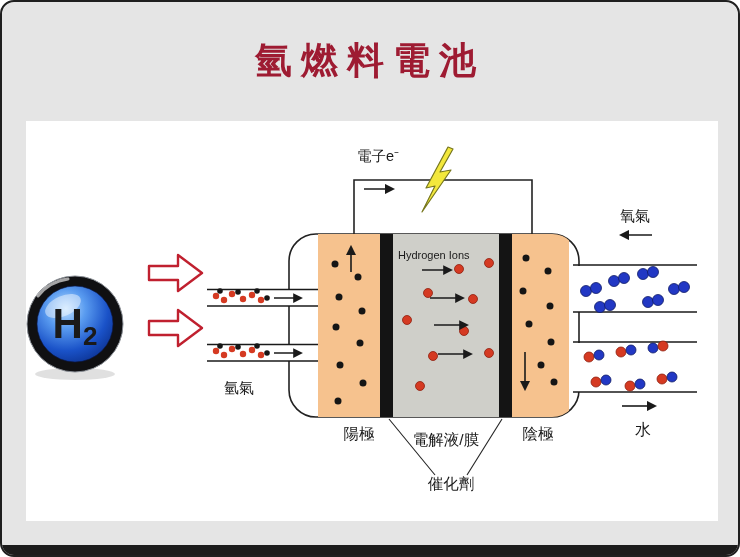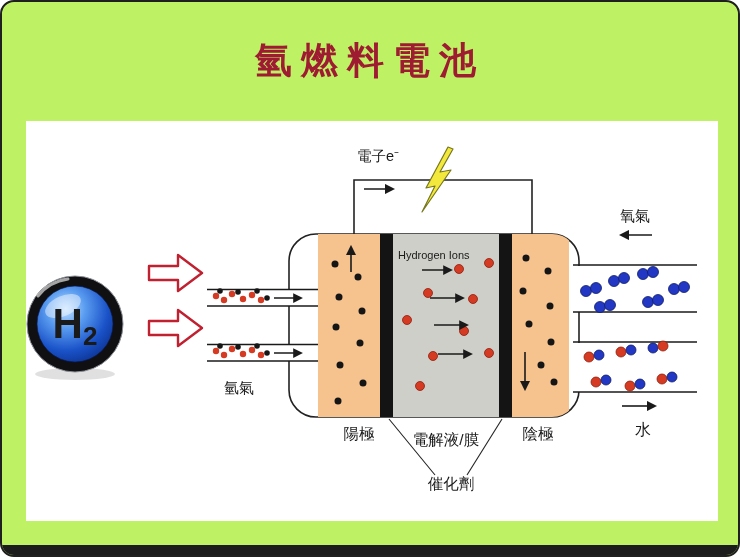--- a/index.html
+++ b/index.html
@@ -1,18 +1,18 @@
 <!DOCTYPE html>
 <html><head>
 <meta charset="utf-8">
 <style>
   html,body{margin:0;padding:0;background:#ffffff;}
   .slide{
     position:relative;width:740px;height:557px;box-sizing:border-box;
-    background:#bef264;border:2px solid #1f1f1f;border-radius:14px;overflow:hidden;
+    background:#e5e5e5;border:2px solid #1f1f1f;border-radius:14px;overflow:hidden;
     font-family:"Liberation Sans",sans-serif;
   }
   .title{
     position:absolute;top:34px;left:0;width:100%;text-align:center;
     font-family:"Liberation Serif",serif;font-weight:bold;font-size:37px;
     letter-spacing:9px;color:#9E1B32;white-space:nowrap;
   }
   .panel{position:absolute;left:24px;top:119px;width:692px;height:400px;background:#ffffff;}
   svg.diagram{position:absolute;left:0;top:0;width:740px;height:557px;}
   .bottom-bar{position:absolute;left:0;bottom:0;width:100%;height:10px;background:#1c1c1c;}

